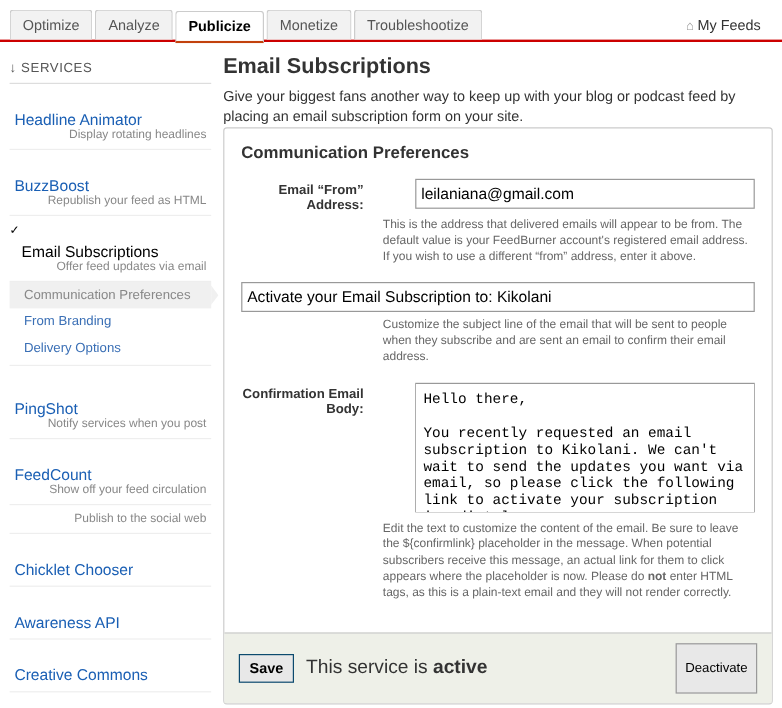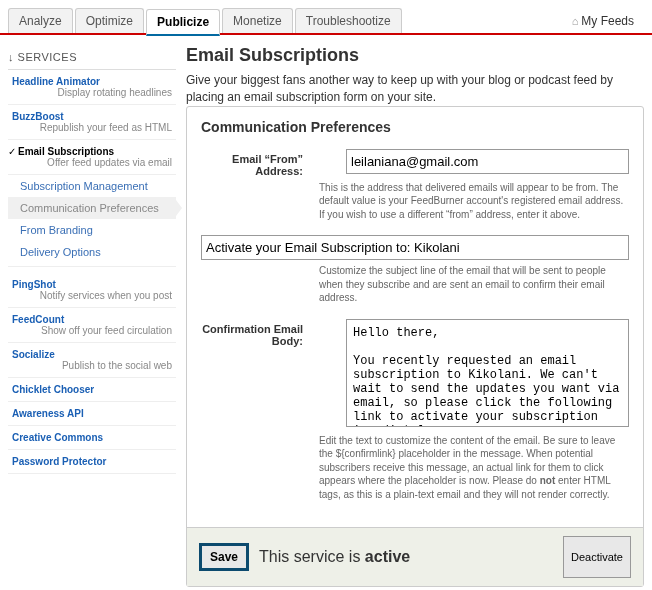--- a/index.html
+++ b/index.html
@@ -1,27 +1,27 @@
 <!DOCTYPE html>
 <html><head>
 <meta charset="utf-8">
 <style>
 * { box-sizing: border-box; margin: 0; padding: 0; }
 body { font-family: Arial, Helvetica, sans-serif; font-size: 12px; color: #333; background: #fff; width: 652px; }
 .tabs { display: flex; align-items: flex-end; border-bottom: 2px solid #c00; padding: 8px 8px 0 8px; }
 .tab { padding: 5px 10px; border: 1px solid #ccc; border-bottom: none; background: #f2f2f2; margin-right: 2px; cursor: pointer; font-size: 12px; color: #555; border-radius: 3px 3px 0 0; }
-.tab.active { background: #fff; font-weight: bold; color: #000; position: relative; top: 1px; border-bottom: 2px solid #0369a1; margin-bottom: -2px; }
+.tab.active { background: #fff; font-weight: bold; color: #000; position: relative; top: 1px; border-bottom: 2px solid #c2410c; margin-bottom: -2px; }
 .tabs-spacer { flex: 1; }
 .myfeeds { padding: 5px 10px; font-size: 12px; color: #333; cursor: pointer; }
 .myfeeds .icon { font-size: 11px; margin-right: 3px; color: #999; }
 .container { display: flex; padding: 10px 8px 8px 8px; }
 .sidebar { width: 178px; padding-right: 10px; }
 .services-hdr { font-size: 11px; color: #555; letter-spacing: 0.5px; padding: 6px 0; border-bottom: 1px solid #ddd; }
 .service-item { border-bottom: 1px solid #eee; padding: 6px 4px; }
-.service-item a { color: #1a5fb4; font-weight: bold; font-size: 10px; text-decoration: none; display: block; }
+.service-item a { color: #1a5fb4; font-weight: normal; font-size: 13px; text-decoration: none; display: block; margin-top: 16px; }
 .service-item .desc { font-size: 10px; color: #888; text-align: right; }
 .service-item.active a { color: #000; }
 .service-item.active::before { content: "✓"; float: left; margin-left: -10px; font-size: 10px; color: #000; }
 .sub-item { padding: 5px 4px 5px 12px; font-size: 11px; }
 .sub-item a { color: #3a6fb5; text-decoration: none; }
 .sub-item.active { background: #f0f0f0; position: relative; }
 .sub-item.active::after { content: ""; position: absolute; right: -6px; top: 50%; transform: translateY(-50%); border-left: 6px solid #f0f0f0; border-top: 8px solid transparent; border-bottom: 8px solid transparent; }
 .sub-item.active a { color: #888; }
 .main { flex: 1; }
 .page-title { font-size: 18px; font-weight: bold; margin-bottom: 6px; }
@@ -30,31 +30,31 @@
 .panel-inner { padding: 12px 14px; }
 .panel-title { font-size: 14px; font-weight: bold; margin-bottom: 14px; }
 .field-row { display: flex; margin-bottom: 4px; gap: 35px; }
 .field-label { width: 110px; text-align: right; font-size: 11px; font-weight: bold; padding-right: 8px; padding-top: 4px; }
 .field-control { flex: 1; }
 .field-control input[type=text] { width: 100%; padding: 4px; font-size: 13px; border: 1px solid #999; }
 .field-control textarea { width: 100%; height: 108px; padding: 6px; font-family: "Courier New", monospace; font-size: 12px; border: 1px solid #999; resize: none; overflow-y: scroll; }
 .help-text { font-size: 10px; color: #666; margin: 4px 0 14px 118px; line-height: 1.35; }
 .help-text b { font-weight: bold; }
 .panel-footer { background: #eef0e8; border-top: 1px solid #ccc; padding: 8px 12px; display: flex; align-items: center; }
-.save-btn { font-weight: bold; font-size: 12px; padding: 4px 8px; border: 3px solid #0c4a6e; background: #e8e8e8; cursor: pointer; margin-right: 10px; }
+.save-btn { font-weight: bold; font-size: 12px; padding: 4px 8px; border: 1px solid #0c4a6e; background: #e8e8e8; cursor: pointer; margin-right: 10px; }
 .status-text { font-size: 16px; }
 .status-text b { font-weight: bold; }
 .deact-btn { margin-left: auto; font-size: 11px; padding: 14px 7px; border: 1px solid #999; background: #e8e8e8; cursor: pointer; }
 </style>
 </head>
 <body>
 
 <div class="tabs">
+  <div class="tab">Optimize</div>
   <div class="tab">Analyze</div>
-  <div class="tab">Optimize</div>
   <div class="tab active">Publicize</div>
   <div class="tab">Monetize</div>
   <div class="tab">Troubleshootize</div>
   <div class="tabs-spacer"></div>
   <div class="myfeeds">
     <span class="icon">⌂</span><span>My Feeds</span>
   </div>
 </div>
 
 <div class="container">
@@ -66,35 +66,33 @@
       <div class="desc">Display rotating headlines</div>
     </div>
     <div class="service-item">
       <a>BuzzBoost</a>
       <div class="desc">Republish your feed as HTML</div>
     </div>
     <div class="service-item active" style="padding-left:10px;">
       <a>Email Subscriptions</a>
       <div class="desc">Offer feed updates via email</div>
     </div>
-    <div class="sub-item"><a>Subscription Management</a></div>
     <div class="sub-item active"><a>Communication Preferences</a></div>
     <div class="sub-item"><a>From Branding</a></div>
     <div class="sub-item" style="border-bottom:1px solid #eee; padding-bottom:8px;"><a>Delivery Options</a></div>
 
     <div class="service-item" style="margin-top:6px;">
       <a>PingShot</a>
       <div class="desc">Notify services when you post</div>
     </div>
     <div class="service-item">
       <a>FeedCount</a>
       <div class="desc">Show off your feed circulation</div>
     </div>
     <div class="service-item">
-      <a>Socialize</a>
       <div class="desc">Publish to the social web</div>
     </div>
     <div class="service-item">
         <a>Chicklet Chooser</a>
       </div>
     <div class="service-item">
         <a>Awareness API</a>
       </div>
     <div class="service-item">
         <a>Creative Commons</a>

